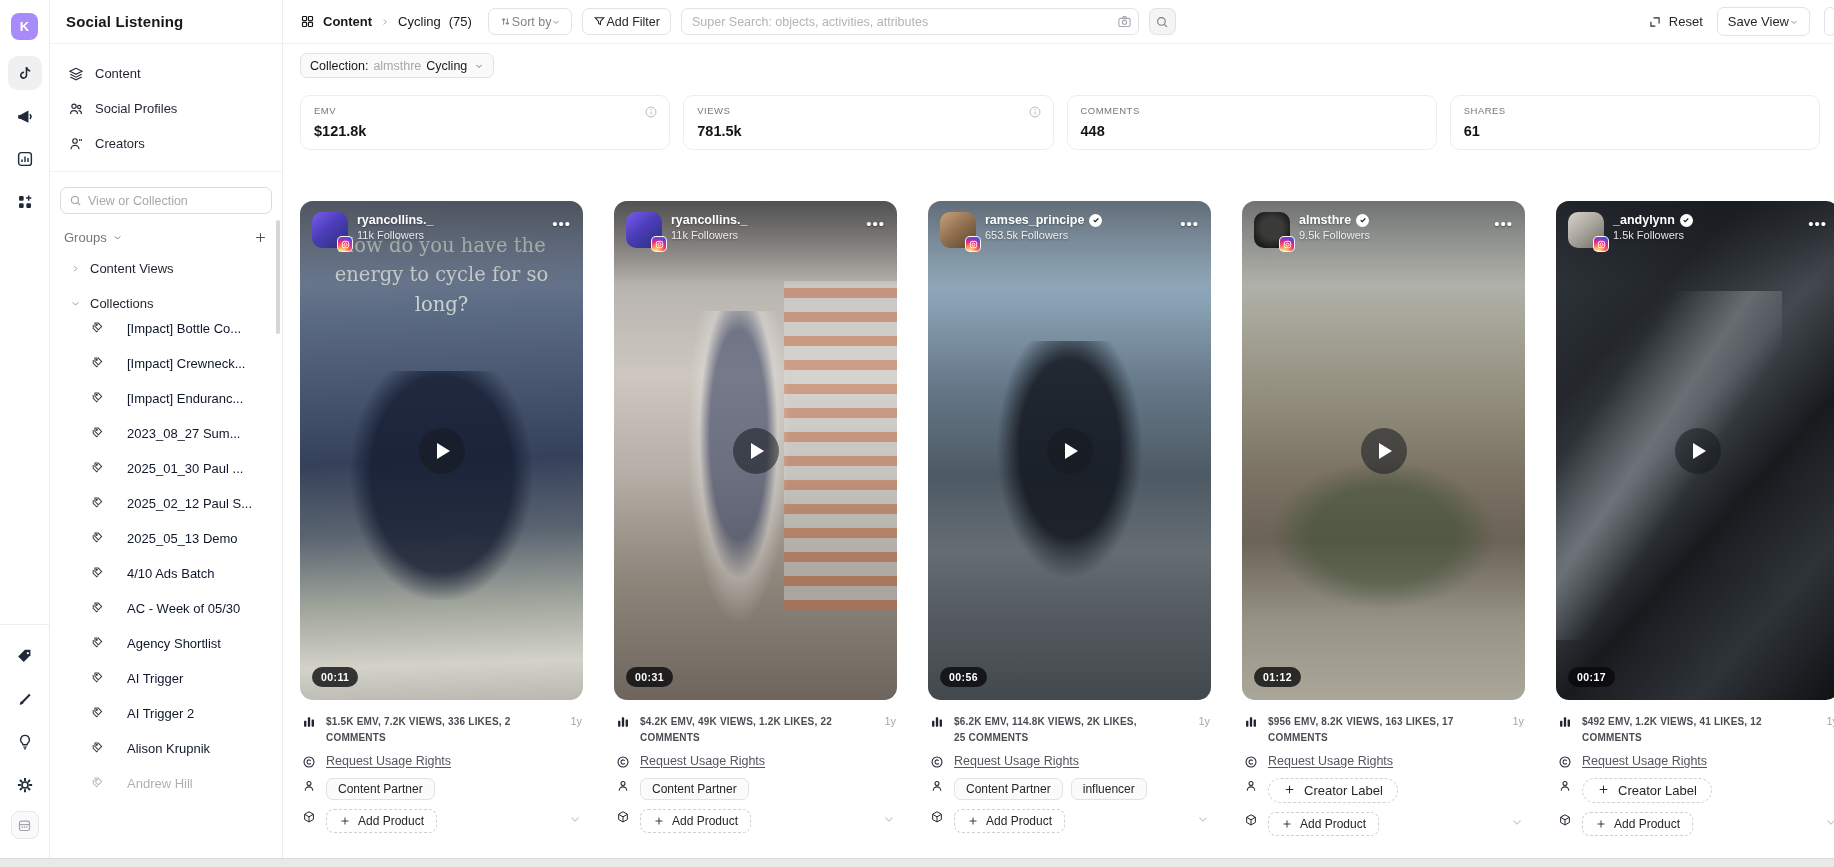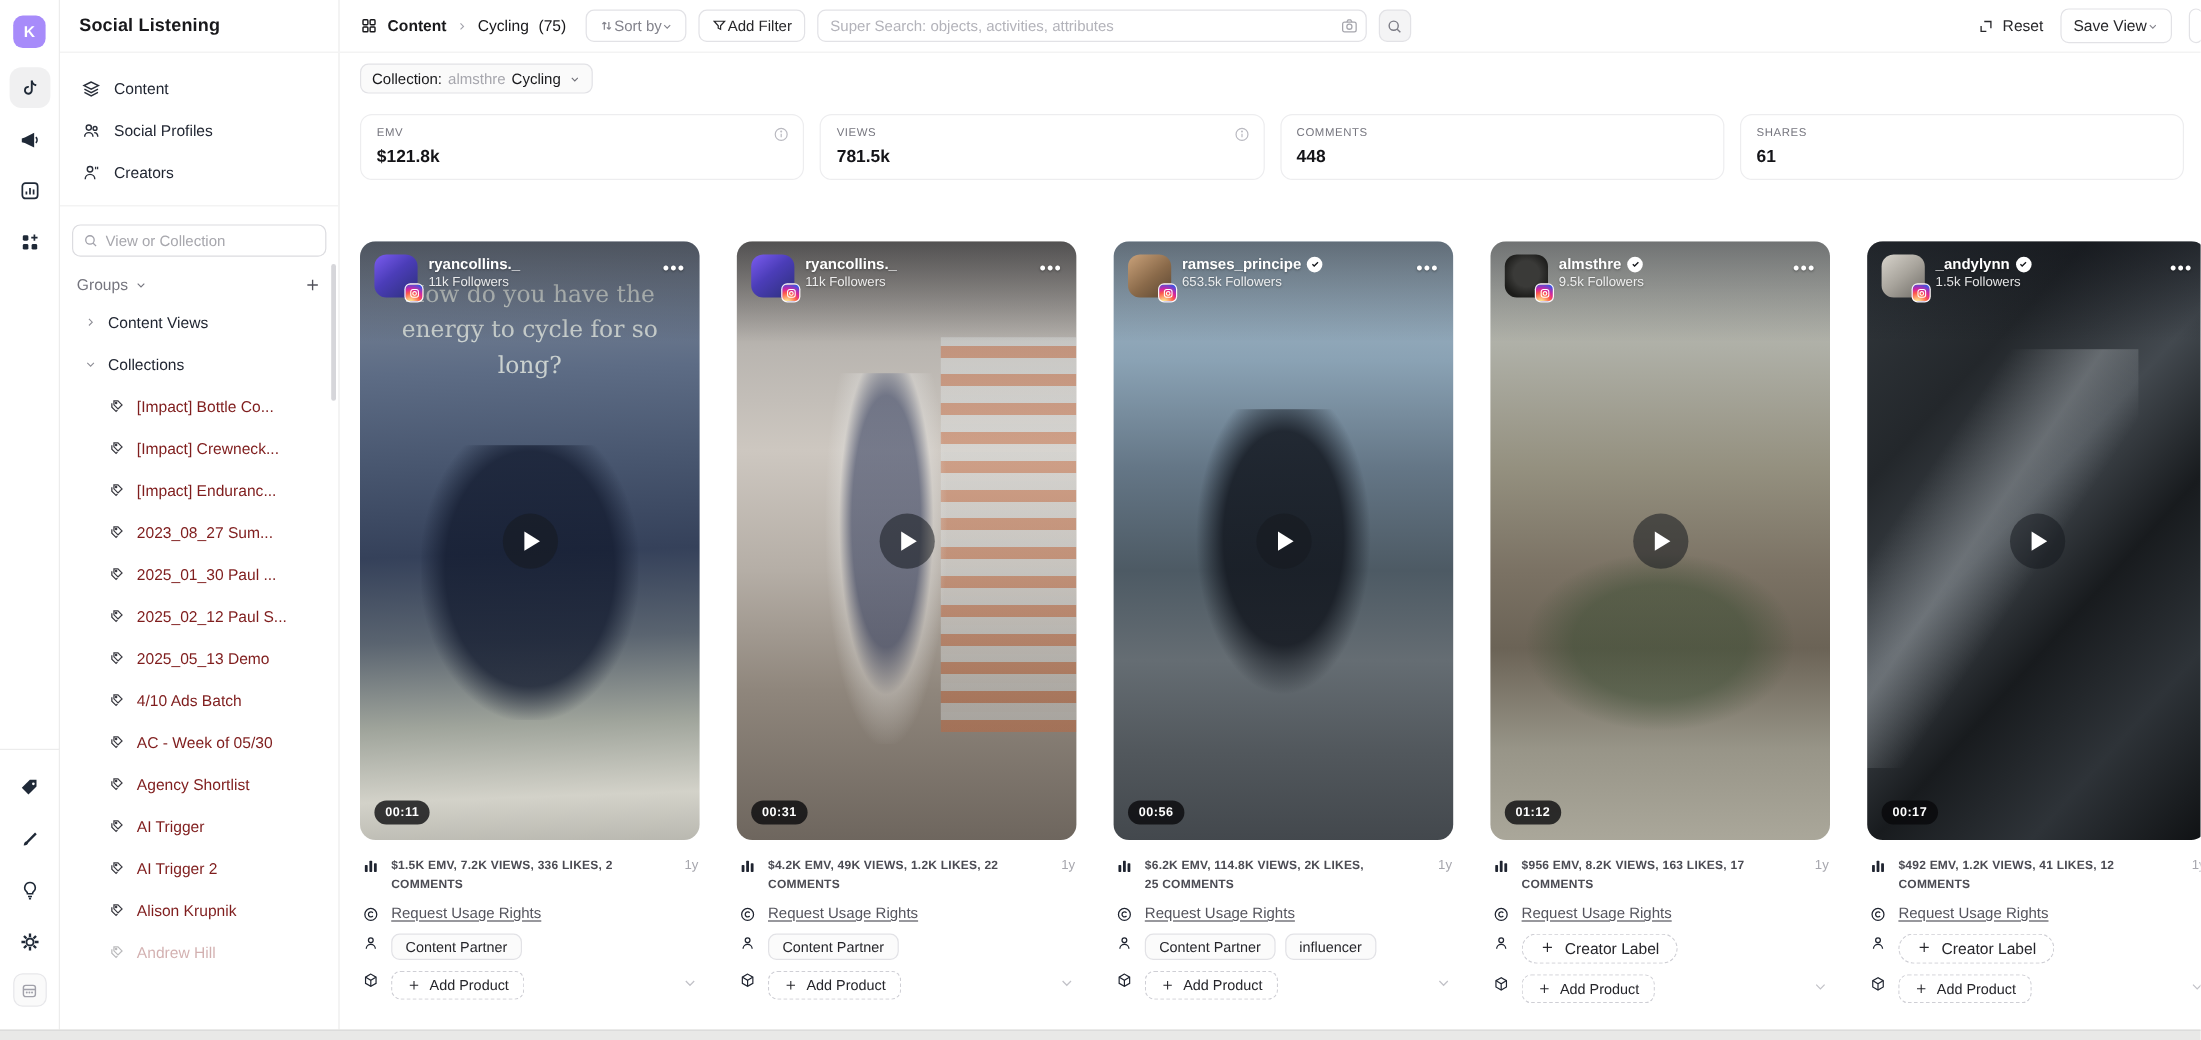--- a/index.html
+++ b/index.html
@@ -24,21 +24,21 @@
   .sb-nav-item{display:flex;align-items:center;gap:11px;height:35px;padding:0 9px;font-size:13px;border-radius:7px;color:#1f2430;cursor:pointer}
   .sb-nav-item .nicon{width:17px;color:#2a2f3a;display:flex;justify-content:center}
   .sb-search{margin:15px 10px 2px;height:27px;border:1px solid #dcdce0;border-radius:7px;display:flex;align-items:center;gap:6px;padding:0 8px;color:#a1a1aa;background:#fff}
   .sb-search input{border:none;outline:none;font-size:12.5px;width:100%;color:#3f3f46;background:transparent;font-family:inherit}
   .sb-search input::placeholder{color:#a7a7ad}
   .groups-row{display:flex;align-items:center;gap:5px;padding:14px 14px 6px 14px;color:#75757e;font-size:13px}
   .groups-plus{margin-left:auto;color:#52525b}
   .tree-row{display:flex;align-items:center;gap:9px;padding:0 12px 0 20px;height:35px;font-size:13px;color:#1f2430;cursor:pointer}
   .tree-chevron{color:#8e8e96}
   .coll-list{flex:1}
-  .coll-row{display:flex;align-items:center;gap:10px;padding:0 10px 0 40px;height:35px;font-size:13px;color:#7f1d1d;white-space:nowrap;cursor:pointer}
+  .coll-row{display:flex;align-items:flex-start;gap:23px;padding:0 10px 0 40px;height:35px;font-size:13px;color:#0f172a;white-space:nowrap;cursor:pointer}
   .coll-row .cicon{color:#3c3c43;flex:none}
   .coll-row.muted{opacity:.35}
   .sb-scrollbar{position:absolute;right:2px;top:220px;width:4px;height:114px;background:#d6d6da;border-radius:2px}
 
   
   .main{flex:1;display:flex;flex-direction:column;overflow:hidden;min-width:0}
   .topbar{height:44px;flex:none;display:flex;align-items:center;gap:10px;padding:0 12px 0 17px;border-bottom:1px solid #f1f1f1}
   .crumb{display:flex;align-items:center;gap:8px;font-size:13px;margin-right:6px;white-space:nowrap}
   .crumb-root{font-weight:bold}
   .crumb-sep{color:#a1a1aa}

